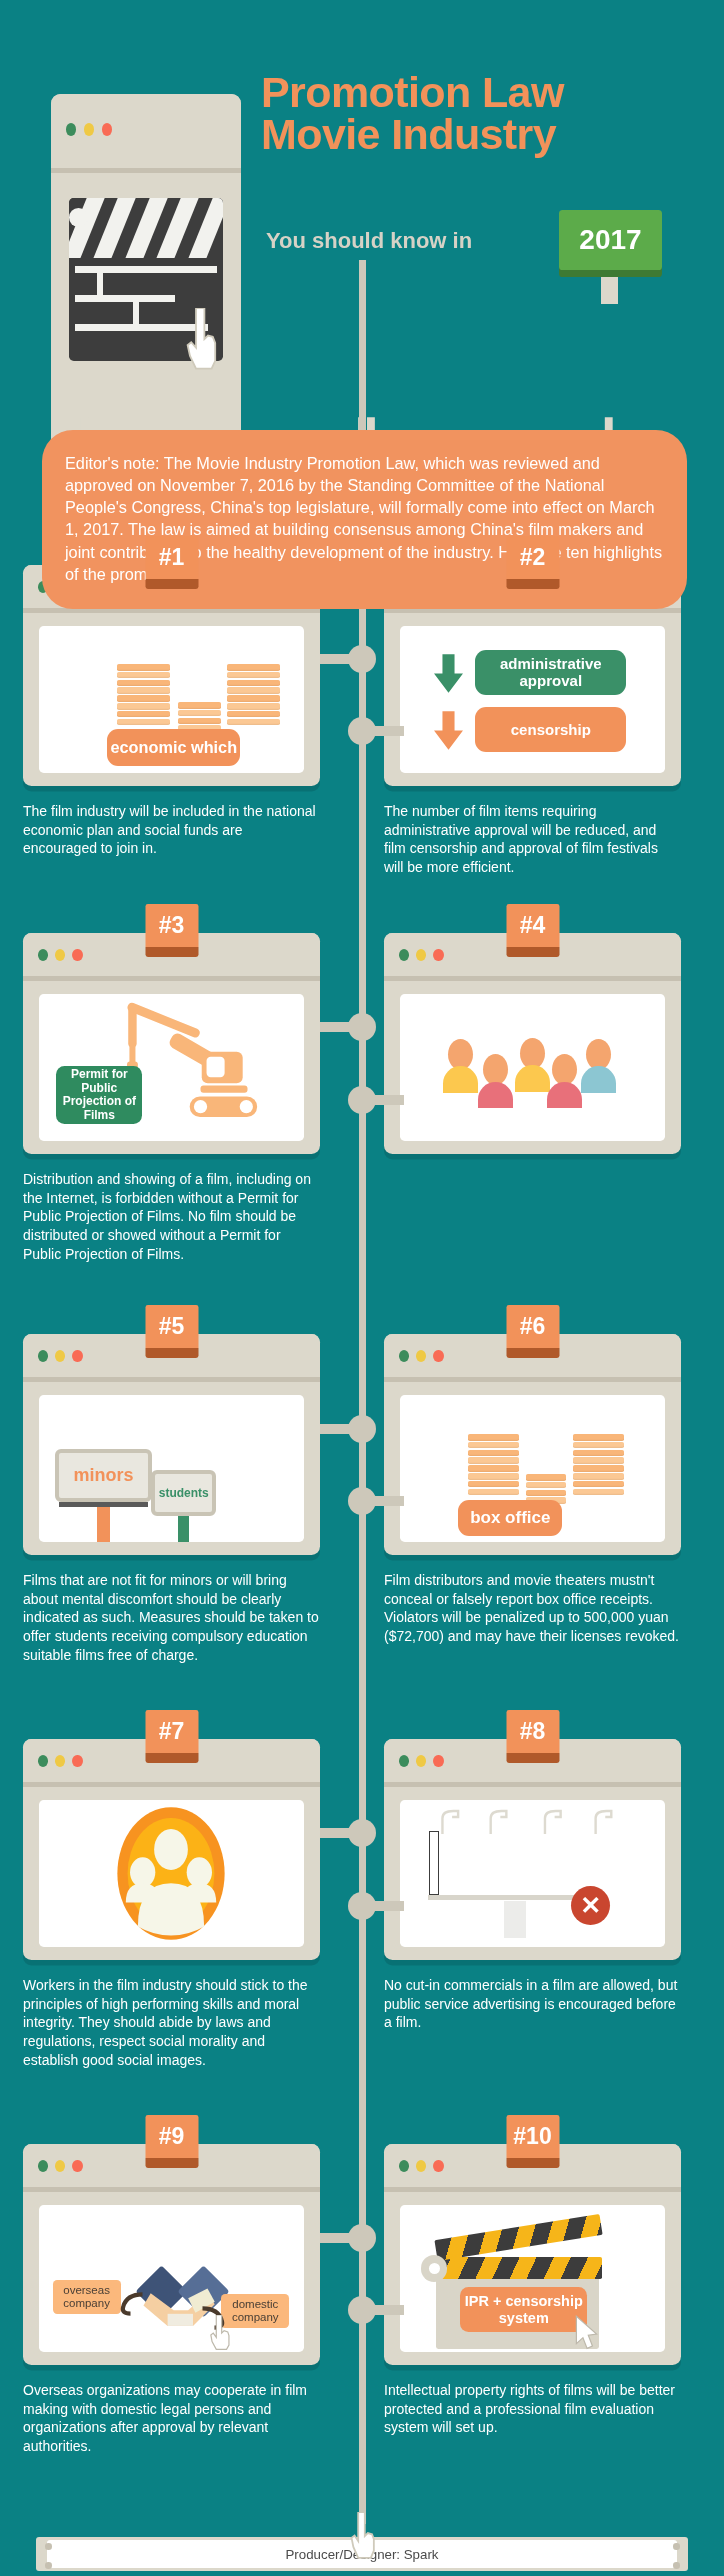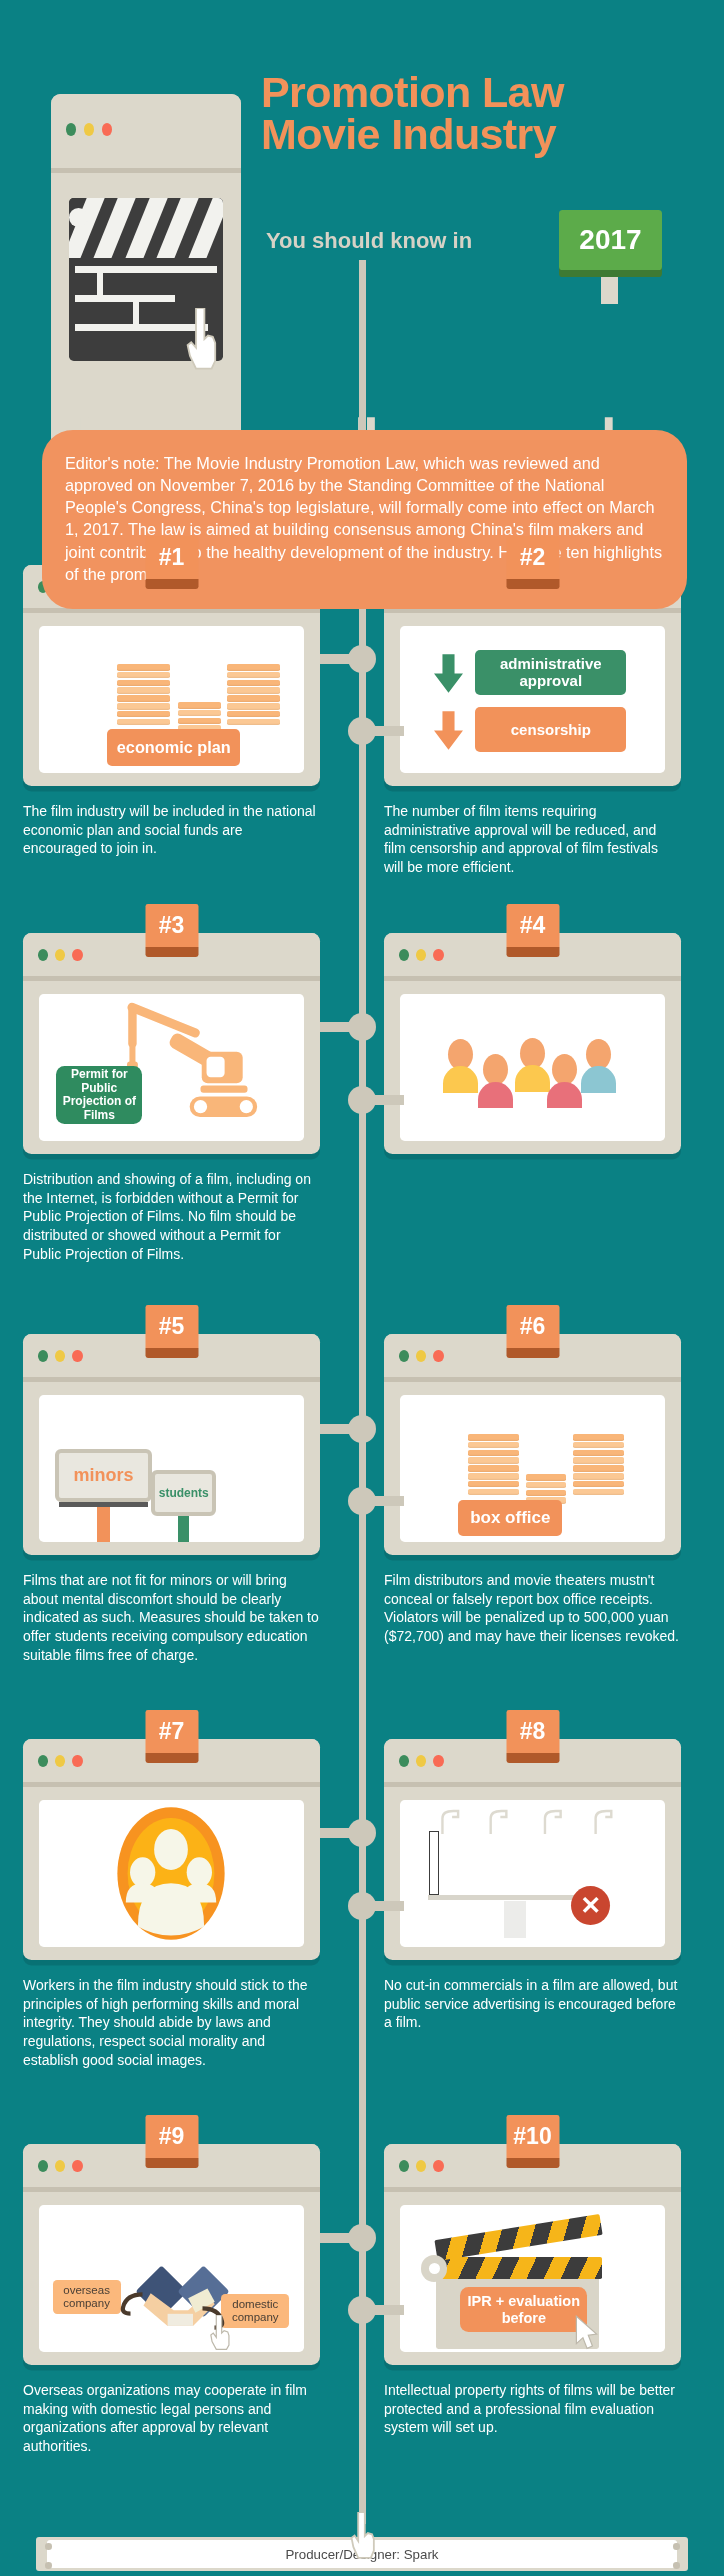--- a/index.html
+++ b/index.html
@@ -240,21 +240,21 @@
   .coin {
     width: 100%; height: 6.6px;
     background: #f9b679;
     border-radius: 1.8px;
     margin-bottom: 1.2px;
     box-shadow: inset 0 -1.2px 0 rgba(0,0,0,0.05);
   }
   .coin.lite { background: #fbc894; }
   .pill-label {
     position: absolute;
-    border-radius: 5px;
+    border-radius: 11px;
     color: #ffffff;
     display: flex; align-items: center; justify-content: center;
     font-weight: bold;
     text-align: center;
     font-family: "Liberation Sans Narrow", "Liberation Sans", sans-serif;
   }
 
   .people-row { position: absolute; left: 0; right: 0; bottom: 34px; height: 78px; }
   .person { position: absolute; width: 35px; }
   .p-head { width: 25px; height: 31px; border-radius: 12.7px/15.7px; background: #f4a56e; margin: 0 auto; }
@@ -438,21 +438,21 @@
             <div class="coin-stack" style="left:188px; width:53px; height:72px;">
               <div class="coin"></div>
                 <div class="coin lite"></div>
                 <div class="coin"></div>
                 <div class="coin lite"></div>
               <div class="coin"></div>
                 <div class="coin lite"></div>
                 <div class="coin"></div>
                 <div class="coin lite"></div>
             </div>
-            <div class="pill-label" style="left:68px; bottom:7.2px; width:133px; height:37px; background:#f2925a; font-size:16.3px;">economic plan</div>
+            <div class="pill-label" style="left:68px; bottom:7.2px; width:133px; height:37px; background:#f2925a; font-size:16.3px;">economic which</div>
           </div>
         </div>
       </div>
       <div class="card-text">The film industry will be included in the national economic plan and social funds are encouraged to join in.</div>
     </div>
 
     <div class="col right">
       <div class="browser">
         <div class="badge-wrap">
           <div class="badge-inner">#2</div>
@@ -760,21 +760,21 @@
           </div>
         </div>
         <div class="browser-sep"></div>
         <div class="browser-screen">
           <div style="position:absolute;left:36px;top:64px;width:163px;height:80px;background:#d9d5c8;border-radius:2.4px;"></div>
           <div class="clap-bar" style="left:34px; top:52px; width:168px; height:22px;"></div>
           <div class="clap-bar" style="left:35px; top:22px; width:167px; height:20.5px; transform:rotate(-9deg);"></div>
           <div style="position:absolute;left:20.5px;top:50px;width:26.6px;height:26.6px;border-radius:50%;background:#d9d5c8;">
             <div style="position:absolute;left:7.8px;top:7.8px;width:11px;height:11px;border-radius:50%;background:#ffffff;"></div>
           </div>
-          <div class="pill-label" style="left:60px; top:82px; width:127px; height:45px; background:#f2925a; font-size:14.5px; line-height:1.12; flex-direction:column; border-radius:8.5px;">IPR + evaluation before</div>
+          <div class="pill-label" style="left:60px; top:82px; width:127px; height:45px; background:#f2925a; font-size:14.5px; line-height:1.12; flex-direction:column; border-radius:8.5px;">IPR + censorship system</div>
           <svg style="position:absolute;left:174px;top:110px;width:25px;height:37px;" viewBox="0 0 42 62">
             <path d="M4 2 L4 48 L15 38 L22 56 L31 52 L24 34 L38 32 Z" fill="#ffffff" stroke="#bdb8ab" stroke-width="2"></path>
           </svg>
         </div>
       </div>
       <div class="card-text">Intellectual property rights of films will be better protected and a professional film evaluation system will set up.</div>
     </div>
   </div>
 
   <div class="spine-node" style="top:645px;"></div>

